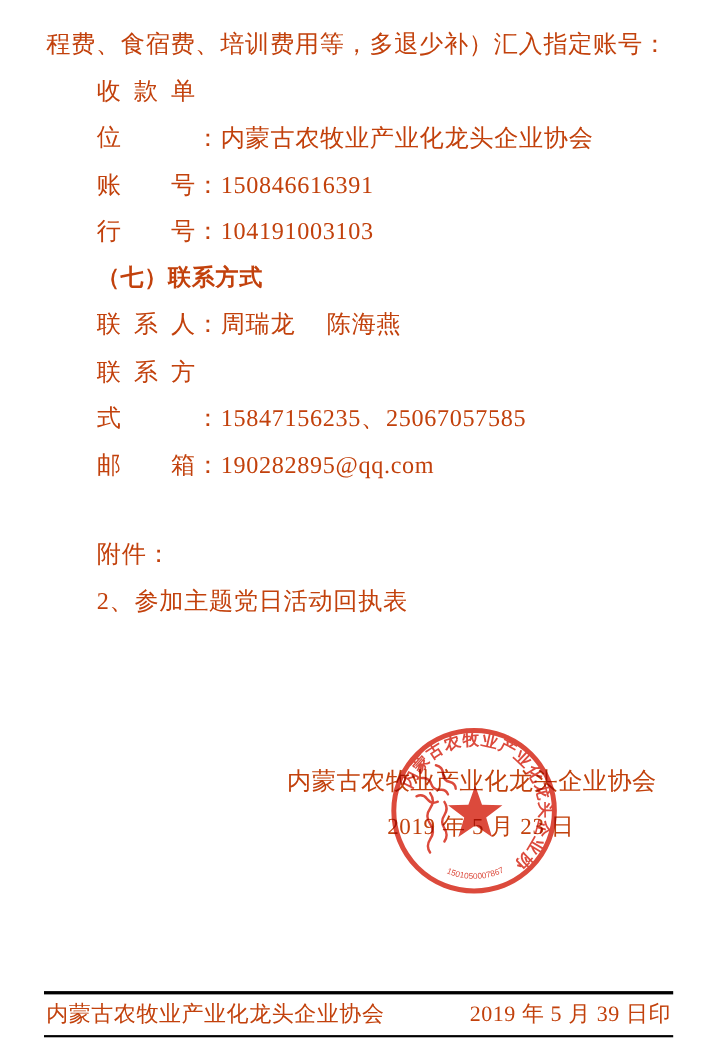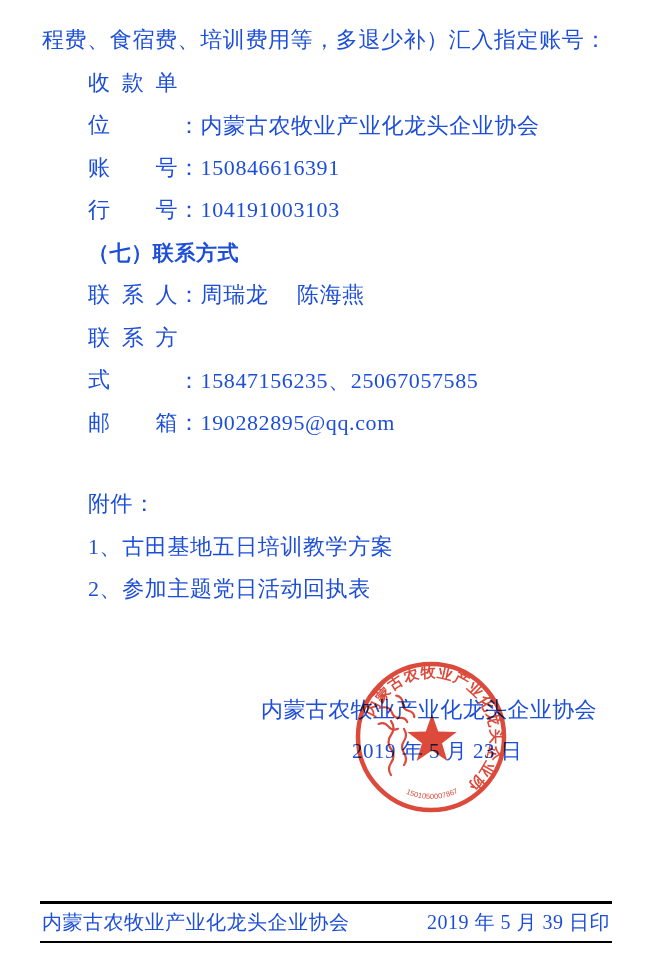--- a/index.html
+++ b/index.html
@@ -7,21 +7,21 @@
     padding: 0;
     background: #ffffff;
   }
   .page {
     position: relative;
     width: 650px;
     height: 956px;
     background: #ffffff;
     overflow: hidden;
     font-family: "Liberation Serif", "DejaVu Serif", serif;
-    color: #1d4ed8;
+    color: #c2410c;
   }
   .doc-body {
     position: absolute;
     top: 19px;
     left: 42px;
     right: 36px;
   }
   .line {
     margin: 0;
     font-size: 22px;
@@ -109,21 +109,20 @@
     <p class="line indent"><span class="lbl">联系人</span><span>：</span><span>周瑞龙　 陈海燕</span></p>
 
     <p class="line indent"><span class="lbl">联系方式</span><span>：</span><span>15847156235、25067057585</span></p>
 
     <p class="line indent"><span class="lbl">邮箱</span><span>：</span><span>190282895@qq.com</span></p>
 
     <div class="spacer"></div>
 
     <p class="line indent">附件：</p>
 
-    <p class="line indent">1、古田基地五日培训教学方案</p>
 
     <p class="line indent">2、参加主题党日活动回执表</p>
 
   </div>
 
   <div class="sig-org">内蒙古农牧业产业化龙头企业协会</div>
   <div class="sig-date">2019 年 5 月 23 日</div>
 
   <svg class="seal" viewBox="0 0 200 200" xmlns="http://www.w3.org/2000/svg">
 

